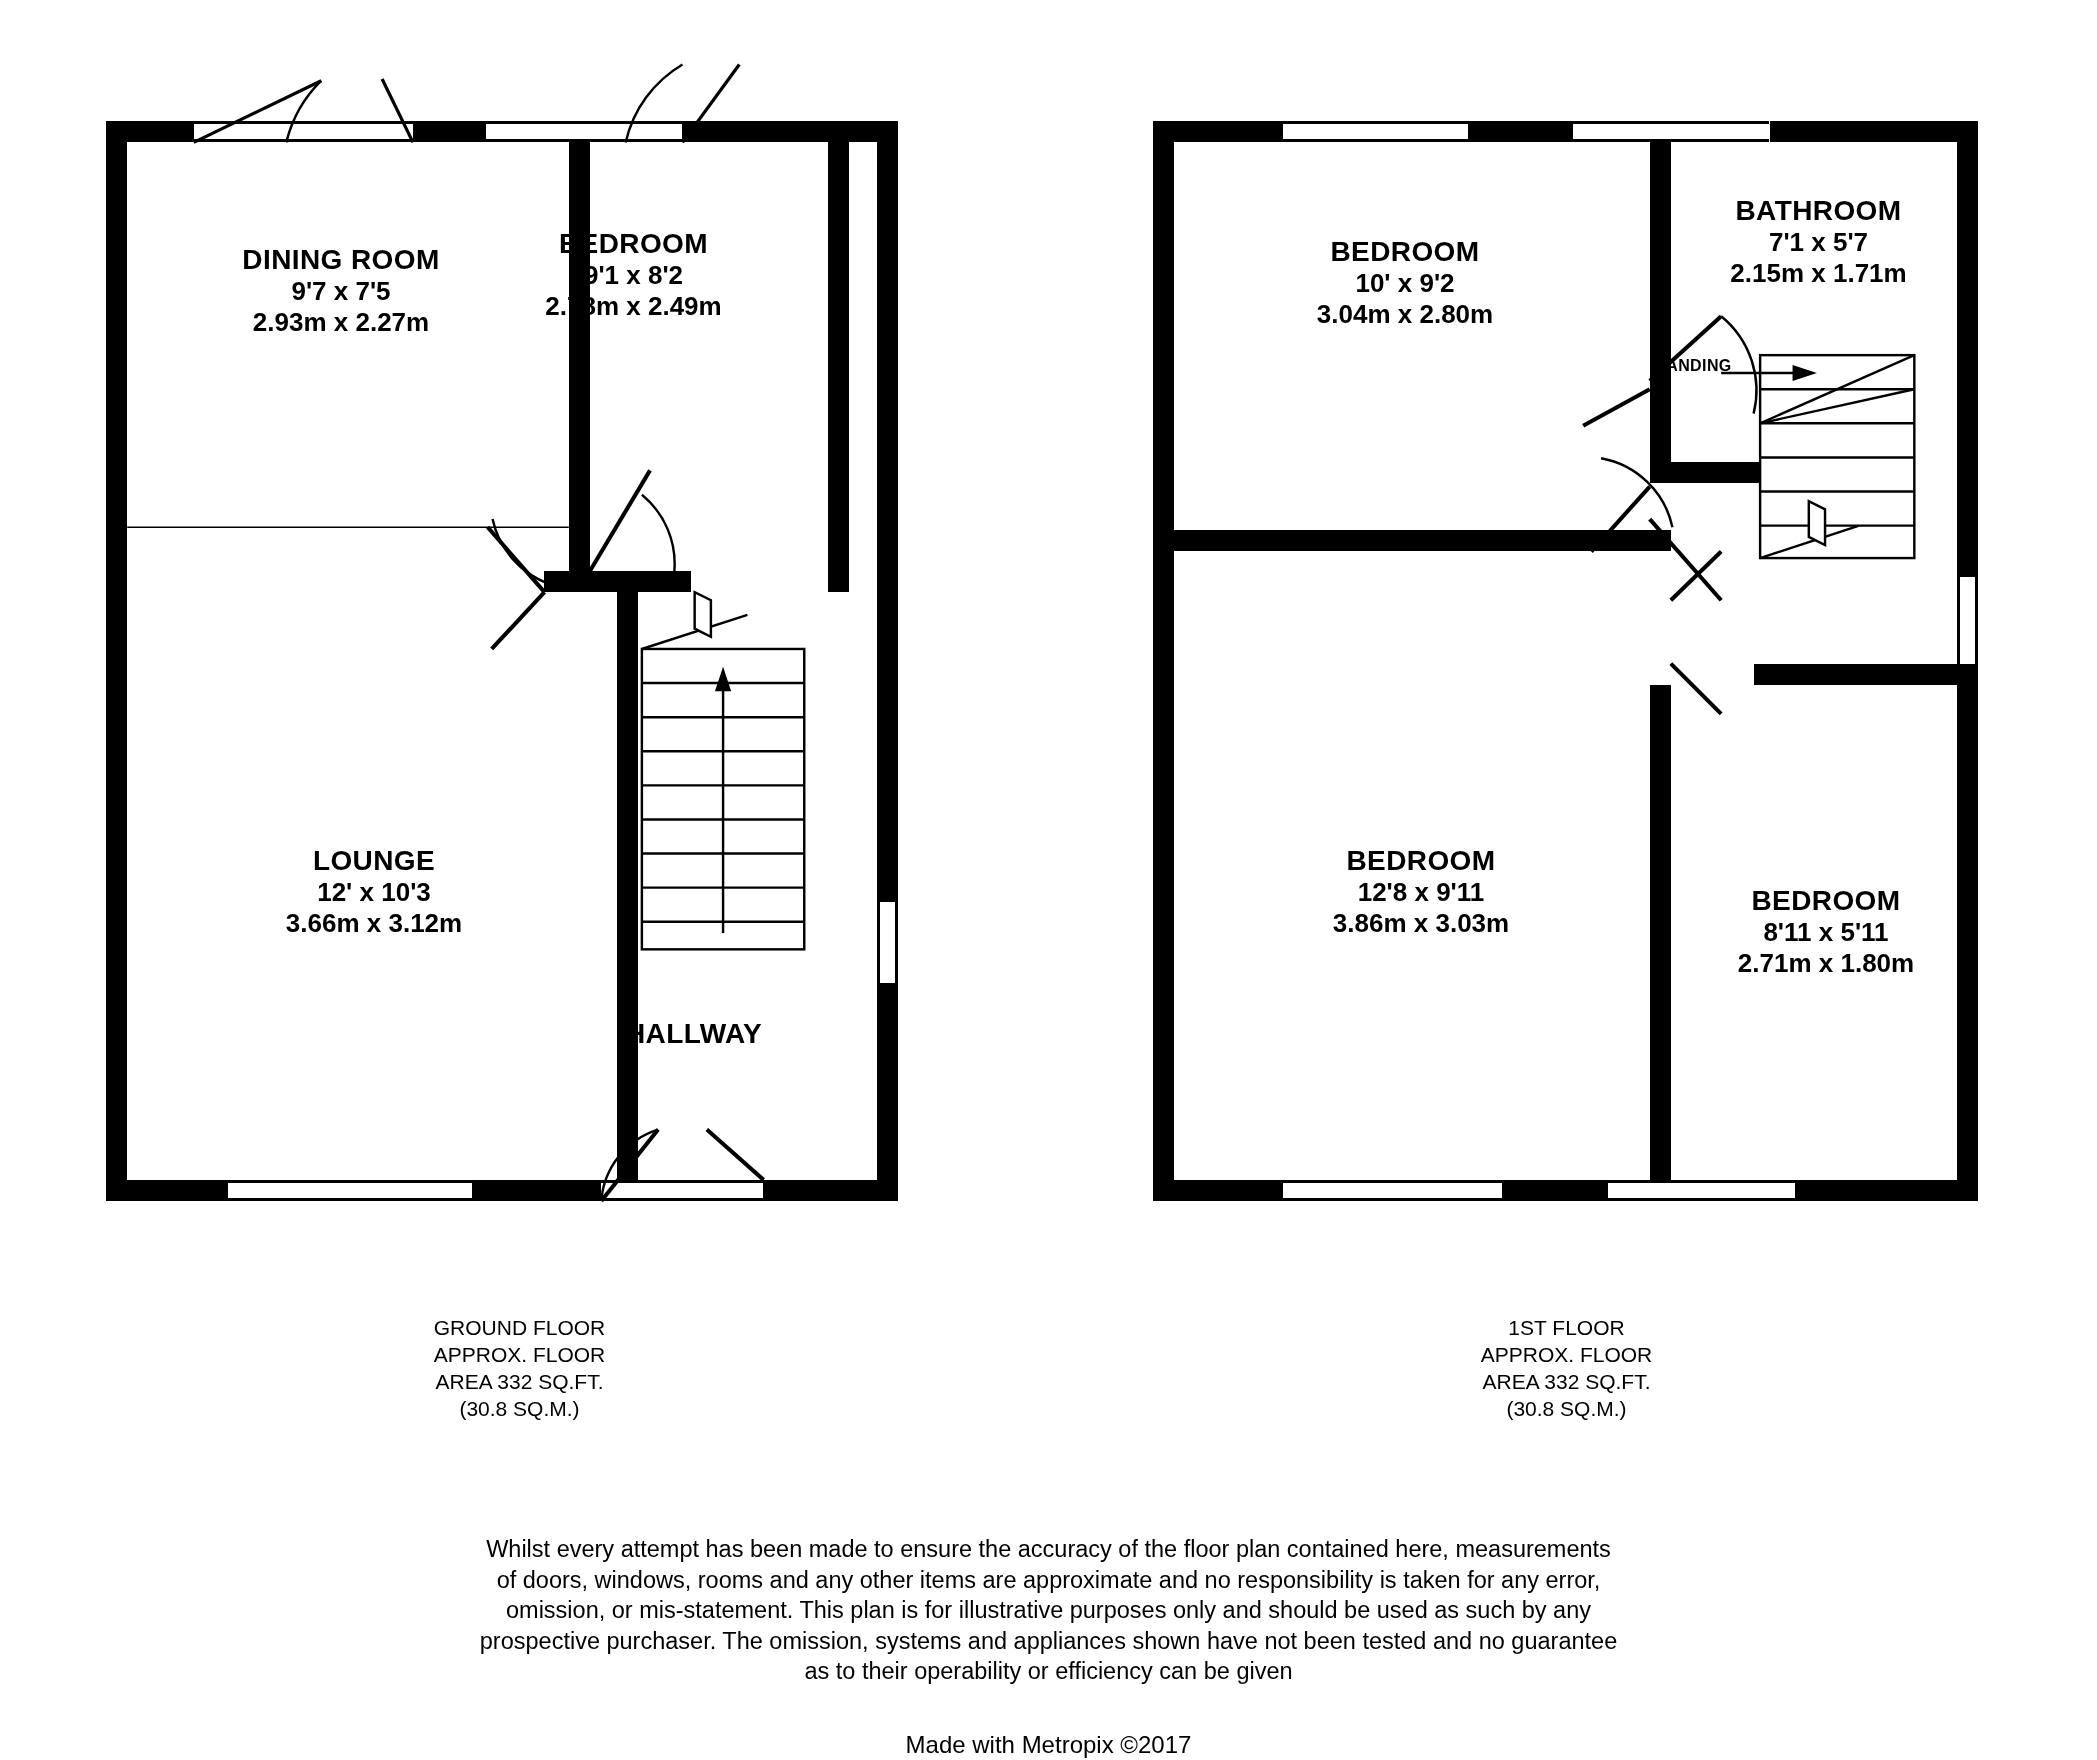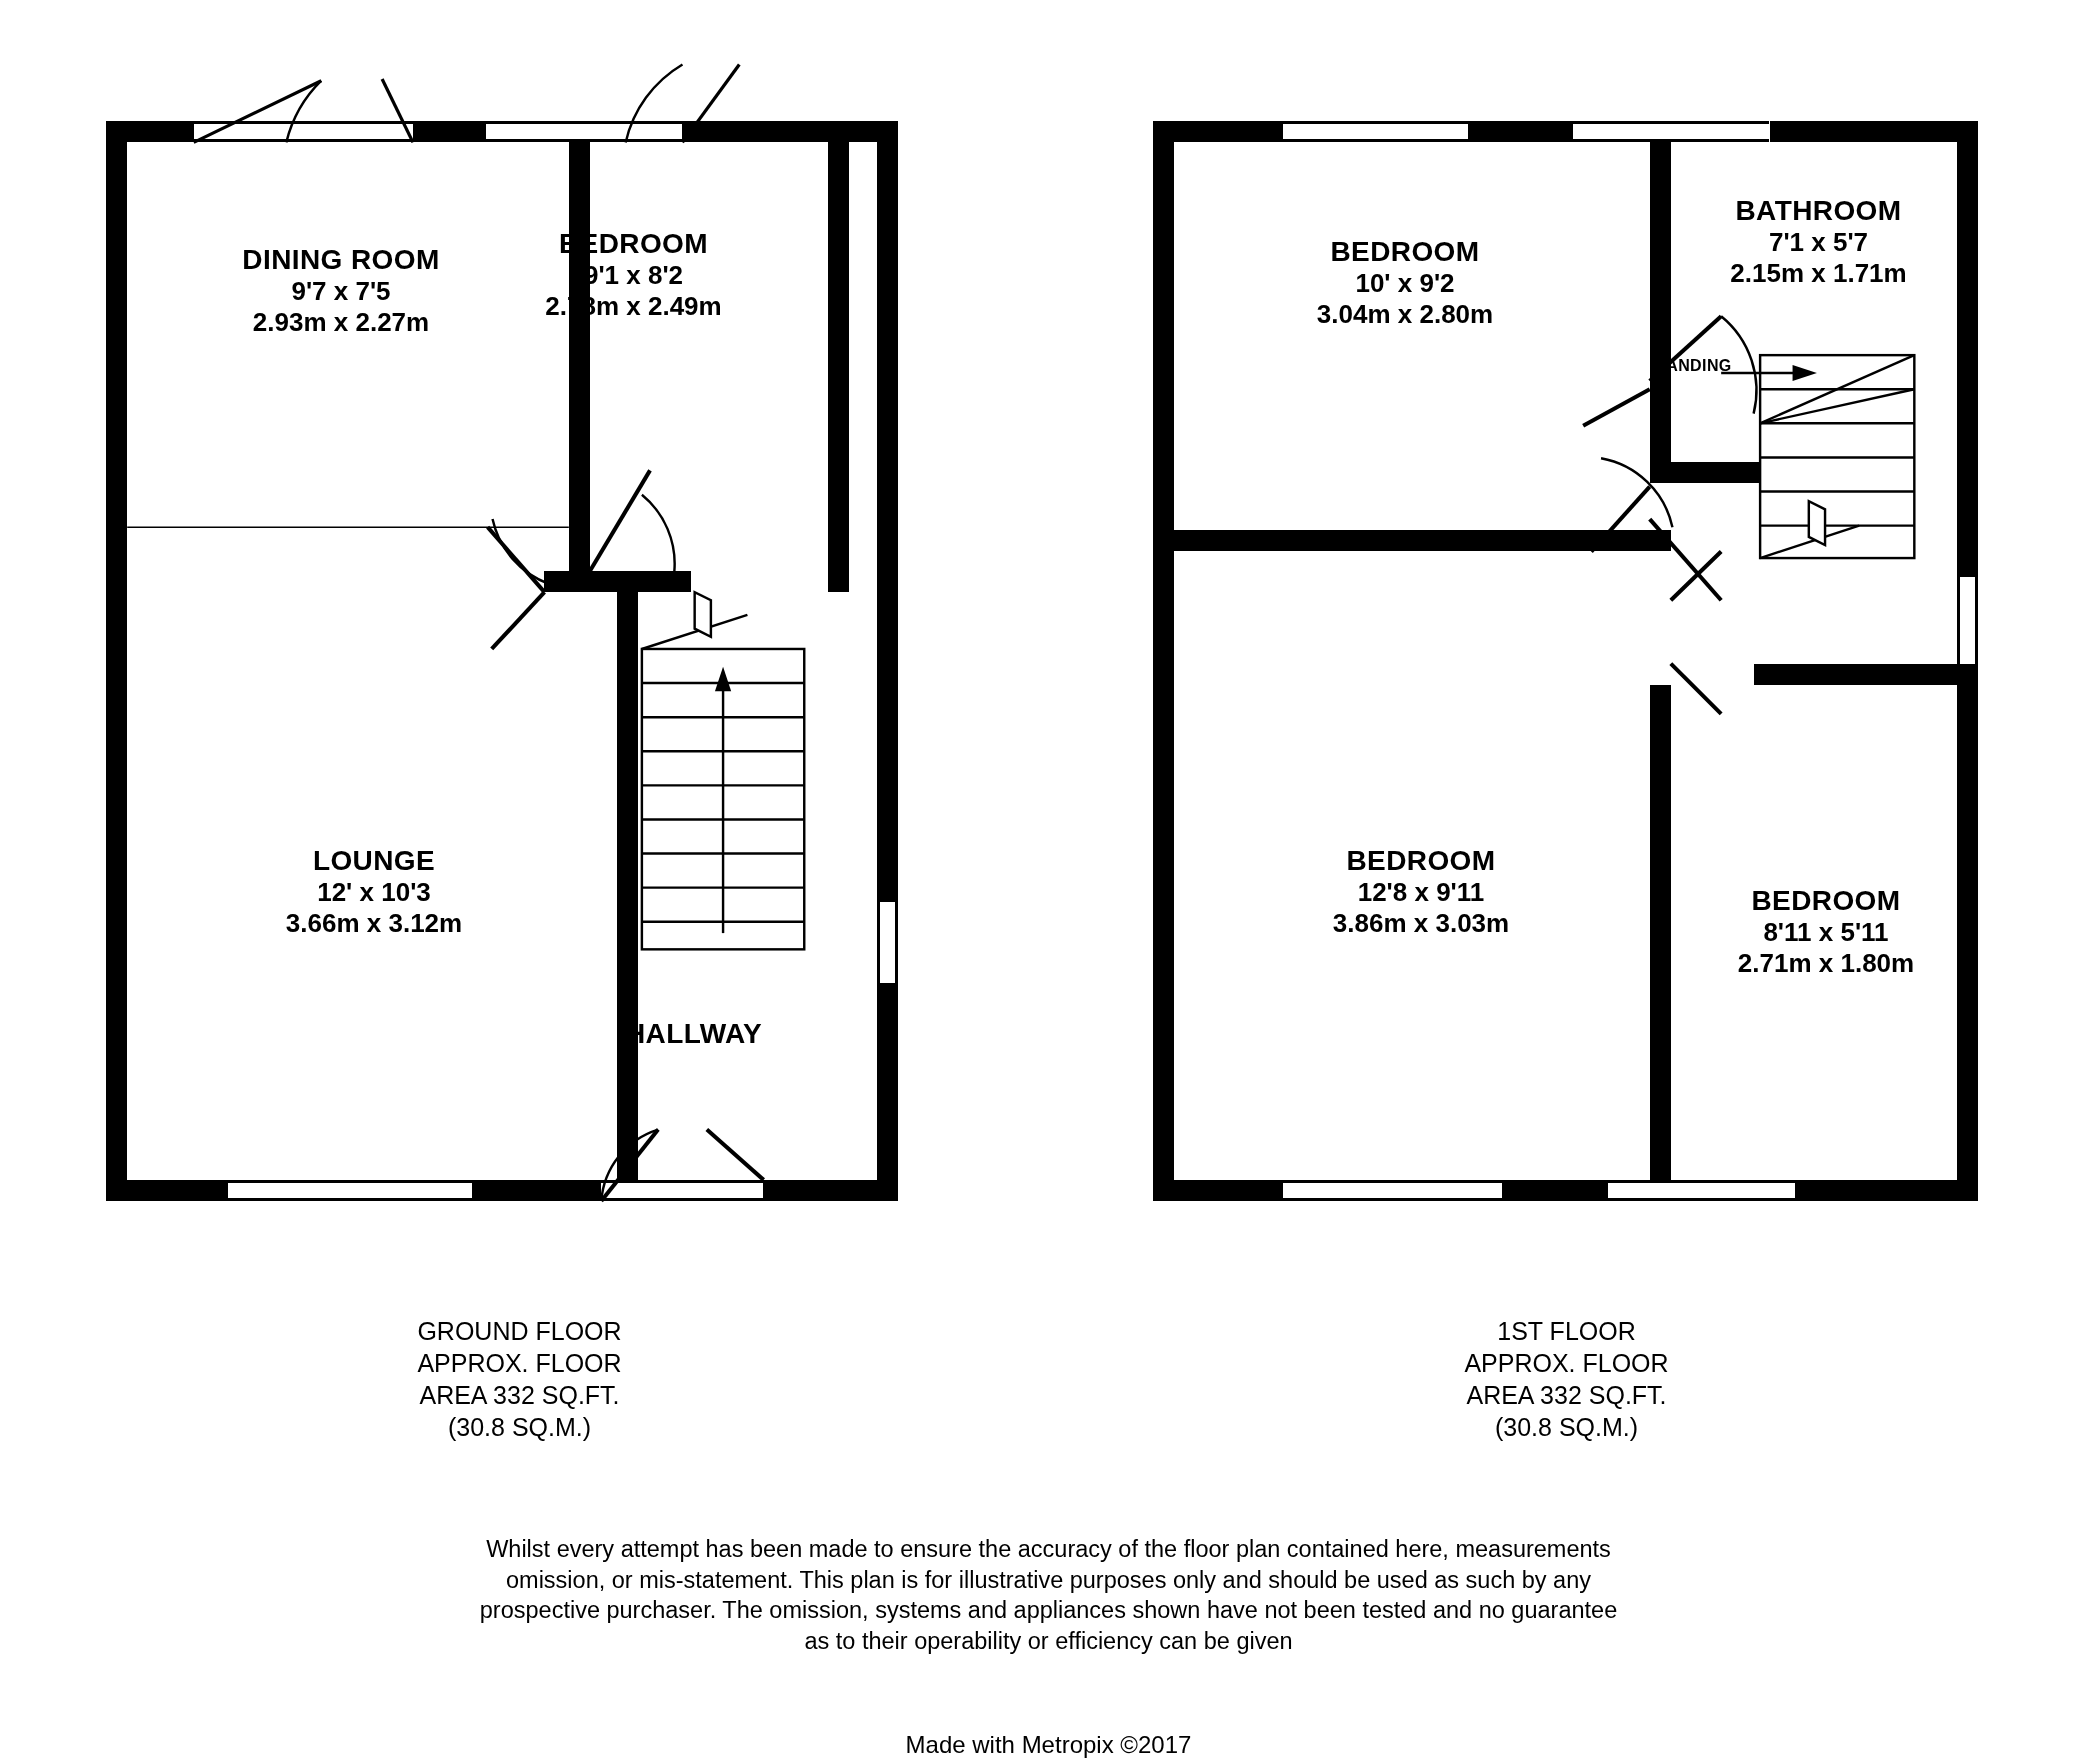--- a/index.html
+++ b/index.html
@@ -55,21 +55,21 @@
     position: absolute;
     font-weight: bold;
     font-size: 28px;
     letter-spacing: 0.4px;
     white-space: nowrap;
   }
 
   svg.overlay { position: absolute; left: 0; top: 0; overflow: visible; pointer-events: none; }
 
   .summary { position: absolute; text-align: center; }
-  .summary div { font-size: 25px; line-height: 1.28; }
+  .summary div { font-size: 21px; line-height: 1.28; }
   #ground-summary { left: 268px; top: 1315px; width: 503px; }
   #first-summary  { left: 1315px; top: 1315px; width: 503px; }
 
   #total-line {
     position: absolute; left: 0; top: 1489px; width: 2097px;
     text-align: center; font-size: 28px;
   }
   #disclaimer {
     position: absolute; left: 318px; top: 1534px; width: 1461px;
     text-align: center; font-size: 23.5px; line-height: 1.30;
@@ -256,20 +256,21 @@
   <div class="summary" id="first-summary">
     <div>1ST FLOOR</div>
     <div>APPROX. FLOOR</div>
     <div>AREA 332 SQ.FT.</div>
     <div>(30.8 SQ.M.)</div>
   </div>
 
 
   <div id="disclaimer">
     <div>Whilst every attempt has been made to ensure the accuracy of the floor plan contained here, measurements</div>
+    <div>of doors, windows, rooms and any other items are approximate and no responsibility is taken for any error,</div>
     <div>omission, or mis-statement. This plan is for illustrative purposes only and should be used as such by any</div>
     <div>prospective purchaser. The omission, systems and appliances shown have not been tested and no guarantee</div>
     <div>as to their operability or efficiency can be given</div>
   </div>
 
   <div id="madewith">Made with Metropix ©2017</div>
 
 </div>
 
 

